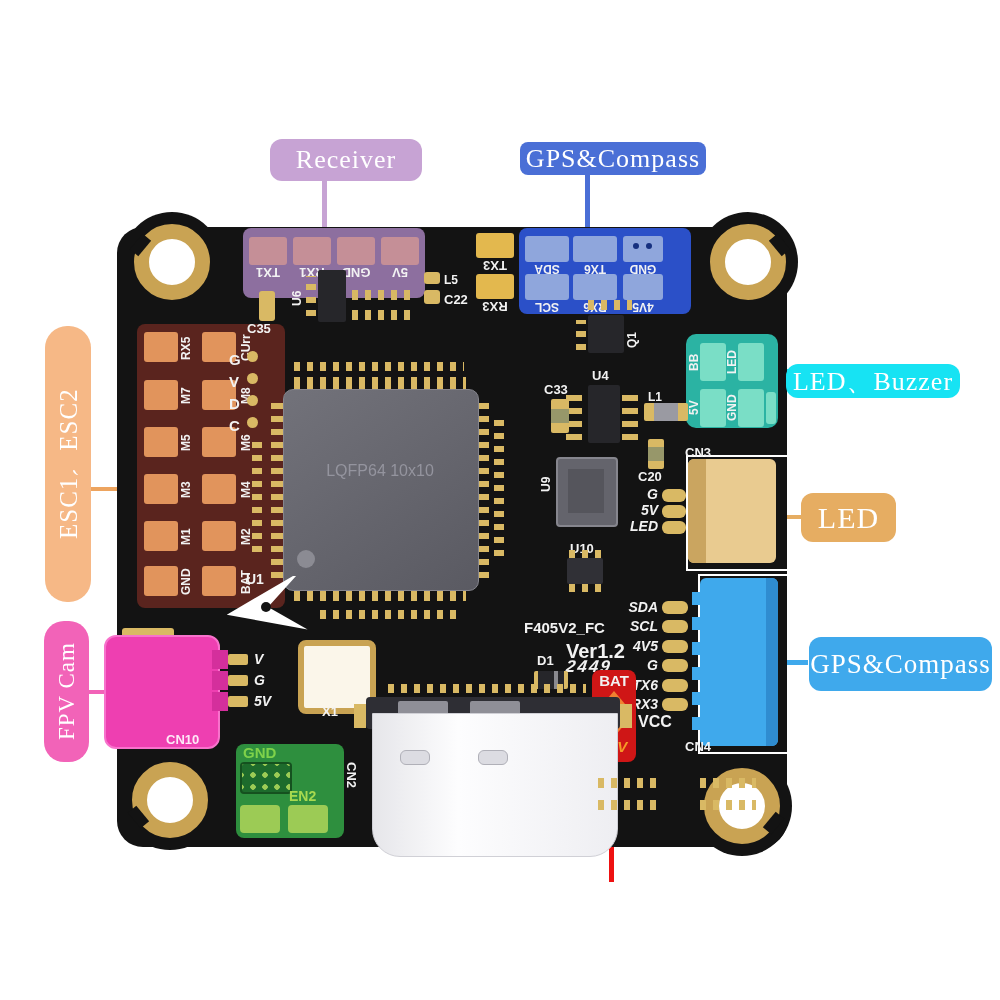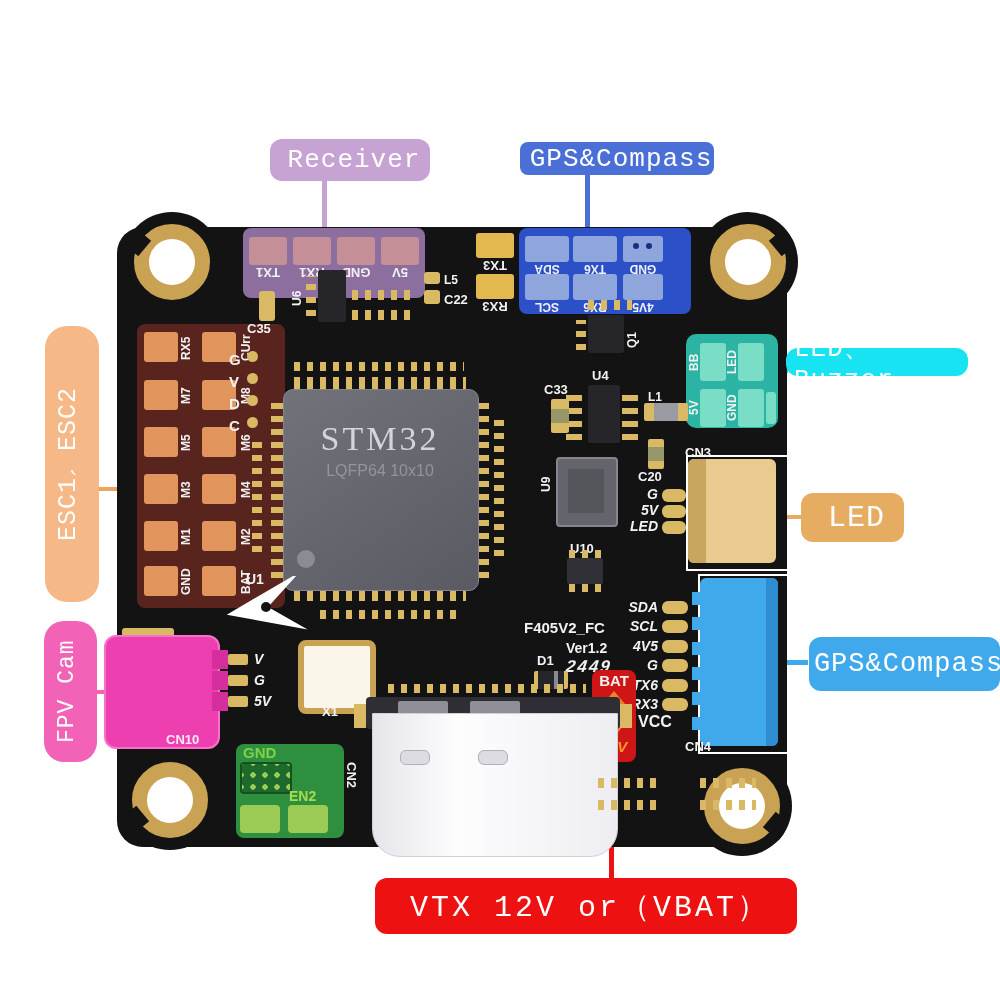--- a/index.html
+++ b/index.html
@@ -3,21 +3,21 @@
 <meta charset="utf-8">
 <style>
   html,body{margin:0;padding:0;background:#fff;}
   #stage{position:relative;width:1000px;height:1000px;background:#fff;overflow:hidden;
          font-family:"Liberation Sans",sans-serif;}
   .abs{position:absolute;}
   #title{position:absolute;left:0;top:20px;width:1000px;text-align:center;
          font-size:62px;font-weight:800;color:#0c0c0c;letter-spacing:-1px;
          font-family:"Liberation Sans",sans-serif;}
   .callout{position:absolute;display:flex;align-items:center;justify-content:center;
-           color:#fff;font-family:Liberation Mono, monospace;border-radius:12px;letter-spacing:1px;padding-left:8px;}
+           color:#fff;font-family:Liberation Serif, serif;border-radius:12px;letter-spacing:1px;}
   .vcall{writing-mode:vertical-rl;transform:rotate(180deg);}
   .line{position:absolute;}
   .ear{position:absolute;width:100px;height:100px;border-radius:50%;background:#131313;}
   .board{position:absolute;left:117px;top:227px;width:670px;height:620px;border-radius:26px;background:#131313;}
   .ring{position:absolute;width:46px;height:46px;border:15px solid #c9a353;border-radius:50%;background:#fff;}
   .notch{position:absolute;width:11px;height:20px;background:#131313;}
   .region{position:absolute;border-radius:8px;}
   .pad{position:absolute;border-radius:3px;}
   .sk{position:absolute;color:#f2f2f2;font-weight:bold;line-height:1;}
   .updown{transform:rotate(180deg);text-align:center;}
@@ -146,21 +146,20 @@
   <div class="abs" style="left:247px;top:351px;width:11px;height:11px;border-radius:50%;background:#d9b964"></div>
   <div class="abs" style="left:247px;top:373px;width:11px;height:11px;border-radius:50%;background:#d9b964"></div>
   <div class="abs" style="left:247px;top:395px;width:11px;height:11px;border-radius:50%;background:#d9b964"></div>
   <div class="abs" style="left:247px;top:417px;width:11px;height:11px;border-radius:50%;background:#d9b964"></div>
 
   <div class="pins-h" style="left:294px;top:377px;width:172px;height:12px"></div>
   <div class="pins-h" style="left:294px;top:589px;width:172px;height:12px"></div>
   <div class="pins-v" style="left:271px;top:400px;width:12px;height:178px"></div>
   <div class="pins-v" style="left:477px;top:400px;width:12px;height:178px"></div>
   <div class="chipbody"></div>
-  <div class="chiptext" style="top:420px;font-size:34px;letter-spacing:3px">STM32</div>
   <div class="chiptext" style="top:462px;font-size:16px;color:#94949e;font-family:'Liberation Sans',sans-serif">LQFP64 10x10</div>
   <div class="abs" style="left:297px;top:550px;width:18px;height:18px;border-radius:50%;background:#8b8b93"></div>
   <div class="sk" style="left:246px;top:572px;font-size:14px">U1</div>
 
   <div class="pad" style="left:259px;top:291px;width:16px;height:30px;background:#d9b964"></div>
   <div class="sk" style="left:247px;top:322px;font-size:13px">C35</div>
   <div class="ic" style="left:318px;top:270px;width:28px;height:52px"></div>
   <div class="pins-v" style="left:306px;top:276px;width:10px;height:40px"></div>
   <div class="sk vtext" style="left:291px;top:284px;width:13px;height:28px;font-size:12px">U6</div>
   <div class="pins-h" style="left:352px;top:290px;width:60px;height:10px"></div>
@@ -185,21 +184,21 @@
   <div class="sk" style="left:638px;top:470px;font-size:13px">C20</div>
   <div class="abs" style="left:556px;top:457px;width:58px;height:66px;background:#64646c;border:2px solid #86868e;border-radius:4px"></div>
   <div class="abs" style="left:568px;top:469px;width:36px;height:44px;background:#55555c"></div>
   <div class="sk vtext" style="left:540px;top:470px;width:13px;height:28px;font-size:12px">U9</div>
   <div class="sk" style="left:570px;top:542px;font-size:13px">U10</div>
   <div class="pins-h" style="left:569px;top:550px;width:32px;height:8px"></div>
   <div class="ic" style="left:567px;top:558px;width:36px;height:26px;background:#303036"></div>
   <div class="pins-h" style="left:569px;top:584px;width:32px;height:8px"></div>
 
   <div class="sk" style="left:524px;top:620px;font-size:15px">F405V2_FC</div>
-  <div class="sk" style="left:566px;top:641px;font-size:14px">Ver1.2</div>
+  <div class="sk" style="left:566px;top:641px;font-size:20px">Ver1.2</div>
   <div class="sk it" style="left:566px;top:658px;font-size:17px;letter-spacing:2px;transform:skewX(-8deg)">2449</div>
 
   <div class="sk" style="left:537px;top:654px;font-size:13px">D1</div>
   <div class="abs" style="left:534px;top:671px;width:34px;height:18px;border-radius:2px;background:linear-gradient(90deg,#d9b964 0 12%,#26262a 12% 58%,#8a8a90 58% 70%,#26262a 70% 88%,#d9b964 88%)"></div>
 
   <div class="keep" style="left:686px;top:455px;width:118px;height:112px"></div>
   <div class="abs" style="left:688px;top:459px;width:88px;height:104px;background:#e9cb90;border-radius:6px"></div>
   <div class="abs" style="left:688px;top:459px;width:18px;height:104px;background:#caa560;border-radius:6px 0 0 6px"></div>
   <div class="sk" style="left:685px;top:446px;font-size:13px">CN3</div>
   <div class="pad" style="left:662px;top:489px;width:24px;height:13px;background:#d9b964;border-radius:6px"></div>
@@ -287,20 +286,19 @@
   <div class="pins-h" style="left:320px;top:610px;width:140px;height:9px"></div>
   <div class="pins-v" style="left:252px;top:436px;width:10px;height:116px"></div>
   <div class="pins-v" style="left:494px;top:416px;width:10px;height:140px"></div>
   <div class="pins-h" style="left:598px;top:778px;width:62px;height:10px"></div>
   <div class="pins-h" style="left:598px;top:800px;width:62px;height:10px"></div>
   <div class="pins-h" style="left:700px;top:778px;width:56px;height:10px"></div>
   <div class="pins-h" style="left:700px;top:800px;width:56px;height:10px"></div>
 
   <div class="callout" style="left: 270px; top: 139px; width: 152px; height: 42px; font-size: 26px; background-color: rgb(199, 163, 212);">Receiver</div>
   <div class="callout" style="left: 520px; top: 142px; width: 186px; height: 33px; font-size: 26px; border-radius: 8px; background-color: rgb(74, 111, 214);">GPS&amp;Compass</div>
-  <div class="callout" style="left: 786px; top: 348px; width: 174px; height: 28px; font-size: 26px; background-color: rgb(23, 227, 243);">LED、Buzzer</div>
+  <div class="callout" style="left: 786px; top: 364px; width: 174px; height: 34px; font-size: 26px; background-color: rgb(23, 227, 243);">LED、Buzzer</div>
   <div class="callout" style="left: 801px; top: 493px; width: 95px; height: 49px; font-size: 30px; background-color: rgb(230, 173, 98);">LED</div>
   <div class="callout" style="left: 809px; top: 637px; width: 183px; height: 54px; font-size: 27px; background-color: rgb(63, 169, 236);">GPS&amp;Compass</div>
   <div class="callout vcall" style="left: 45px; top: 326px; width: 46px; height: 276px; font-size: 25px; border-radius: 22px; background-color: rgb(246, 184, 134);">ESC1、ESC2</div>
   <div class="callout vcall" style="left: 44px; top: 621px; width: 45px; height: 141px; font-size: 23px; border-radius: 20px; background-color: rgb(242, 99, 184);">FPV Cam</div>
-  <div class="callout" style="left: 375px; top: 878px; width: 414px; height: 56px; font-size: 30px; letter-spacing: 3px; background-color: rgb(238, 17, 17);">VTX 12V or（VBAT）</div>
 
 </div>
 
 </body></html>

